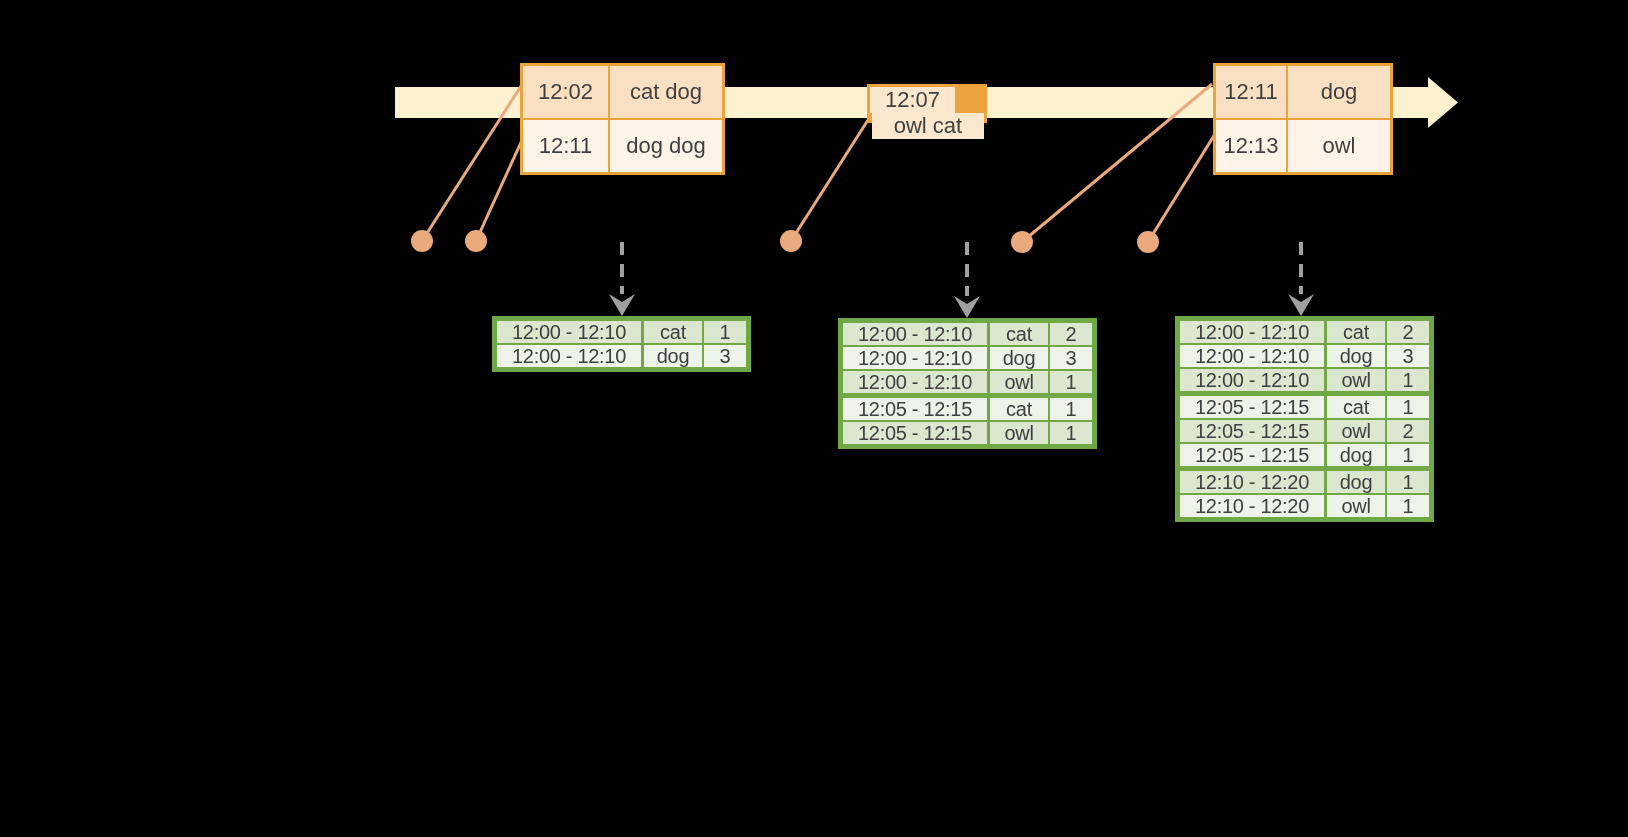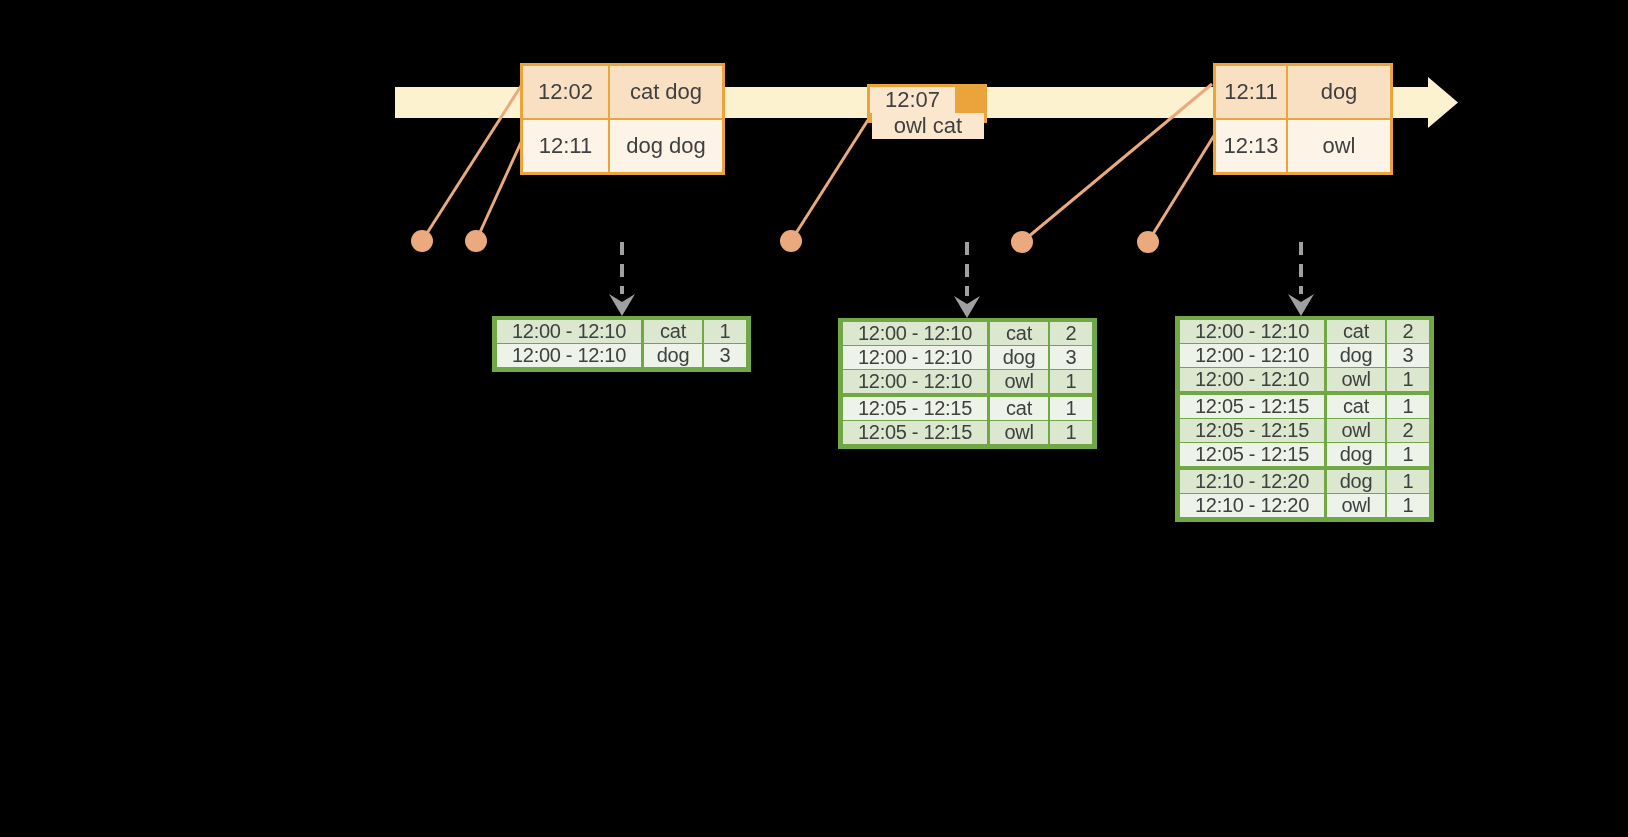--- a/index.html
+++ b/index.html
@@ -43,21 +43,21 @@
   .input-table .shade-b .icell{background:var(--c-orange_row_light);}
   #batch-2 .shade-a .icell{background:var(--c-orange_row_mid);}
 
   
   .result-table{
     position:absolute;z-index:2;
     border:5px solid var(--c-green_border);
     display:flex;flex-direction:column;
     background:var(--c-green_border);
   }
-  .rrow{display:flex;height:22px;align-items:flex-end;}
+  .rrow{display:flex;height:22px;}
   .rrow + .rrow{margin-top:2px;}
   .rrow.group-start{margin-top:5px;}
   .rcell{
     display:flex;align-items:center;justify-content:center;
     font-size:20px;letter-spacing:-0.3px;color:var(--c-text);
   }
   .rcell.rwindow{width:144px;}
   .rcell.rword{width:58px;margin-left:3px;}
   .rcell.rcount{width:42px;margin-left:2px;}
   .result-table .shade-a .rcell{background:var(--c-green_row_dark);}

